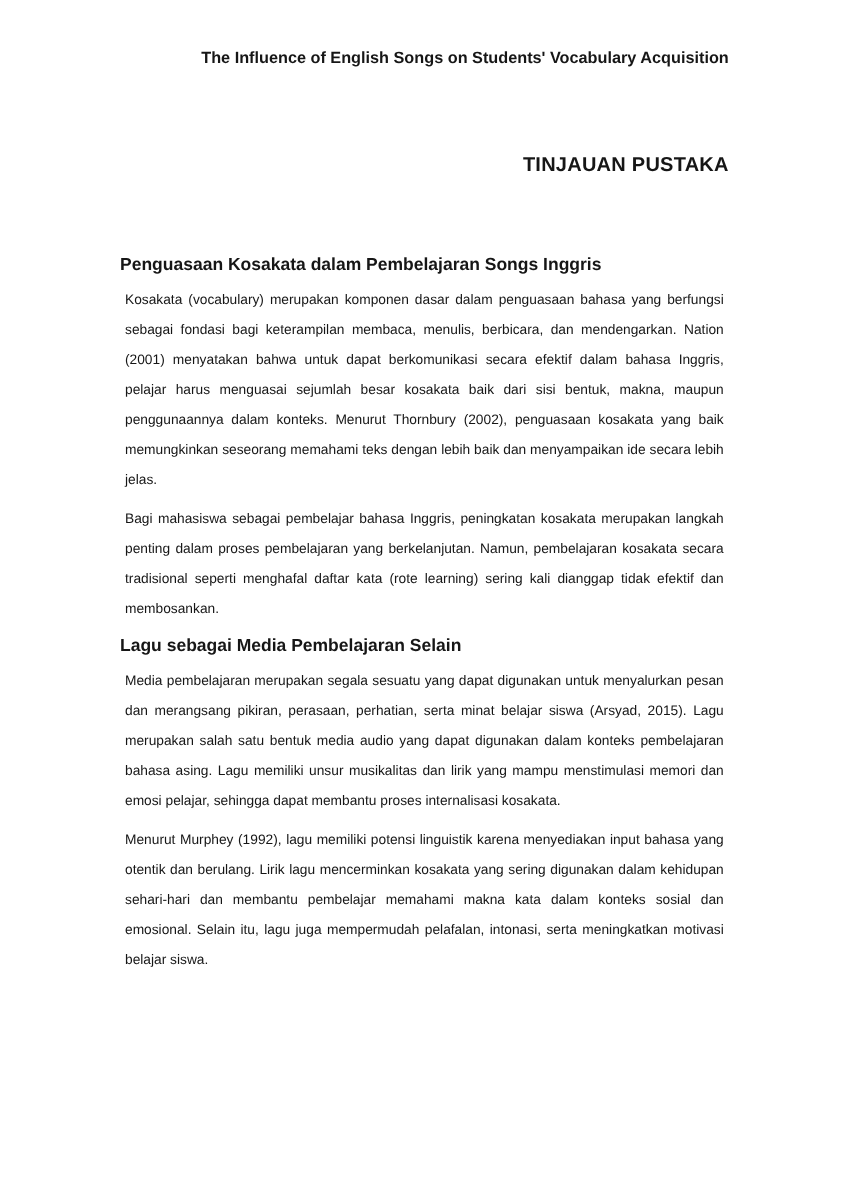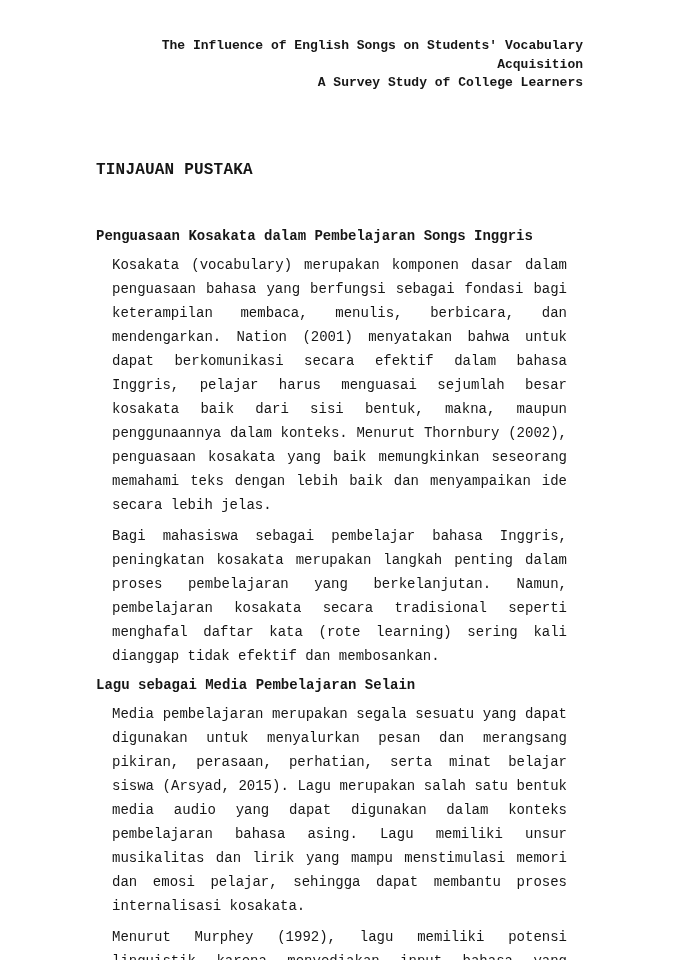--- a/index.html
+++ b/index.html
@@ -5,67 +5,66 @@
   html, body {
     margin: 0;
     padding: 0;
     background: #ffffff;
   }
   .page {
     position: relative;
     width: 635px;
     height: 960px;
     background: #ffffff;
-    font-family: Liberation Mono, monospace;
+    font-family: Liberation Sans, sans-serif;
     color: #161616;
     overflow: hidden;
     box-sizing: border-box;
   }
   .content {
     margin: 0 96px;
     width: 487px;
   }
   .running-header {
     margin-top: 37px;
     text-align: right;
     font-weight: bold;
     font-size: 13px;
     line-height: 18.5px;
   }
   .doc-title {
-    margin: 67px 0 46px 0;
-    text-align: left;
+    margin: 67px 0 58px 0;
+    text-align: right;
     font-weight: bold;
     font-size: 16px;
     line-height: 20px;
     letter-spacing: 0.2px;
   }
   h2.section-heading {
     font-size: 14px;
     font-weight: bold;
     line-height: 20px;
     margin: 6px 0 7px 0;
   }
   p.body-paragraph {
-    font-size: 14px;
+    font-size: 11px;
     line-height: 24px;
-    margin: 7px 16px;
+    margin: 7px 4px;
     text-align: justify;
     text-justify: inter-word;
   }
 </style>
 </head>
 <body>
 
 <div class="page">
   <div class="content">
 
     <div class="running-header">
       <div>The Influence of English Songs on Students' Vocabulary Acquisition</div>
-      <div>A Survey Study of College Learners</div>
     </div>
 
     <h1 class="doc-title">TINJAUAN PUSTAKA</h1>
 
     <h2 class="section-heading">Penguasaan Kosakata dalam Pembelajaran Songs Inggris</h2>
 
     <p class="body-paragraph">Kosakata (vocabulary) merupakan komponen dasar dalam penguasaan bahasa yang berfungsi sebagai fondasi bagi keterampilan membaca, menulis, berbicara, dan mendengarkan. Nation (2001) menyatakan bahwa untuk dapat berkomunikasi secara efektif dalam bahasa Inggris, pelajar harus menguasai sejumlah besar kosakata baik dari sisi bentuk, makna, maupun penggunaannya dalam konteks. Menurut Thornbury (2002), penguasaan kosakata yang baik memungkinkan seseorang memahami teks dengan lebih baik dan menyampaikan ide secara lebih jelas.</p>
 
     <p class="body-paragraph">Bagi mahasiswa sebagai pembelajar bahasa Inggris, peningkatan kosakata merupakan langkah penting dalam proses pembelajaran yang berkelanjutan. Namun, pembelajaran kosakata secara tradisional seperti menghafal daftar kata (rote learning) sering kali dianggap tidak efektif dan membosankan.</p>
 

